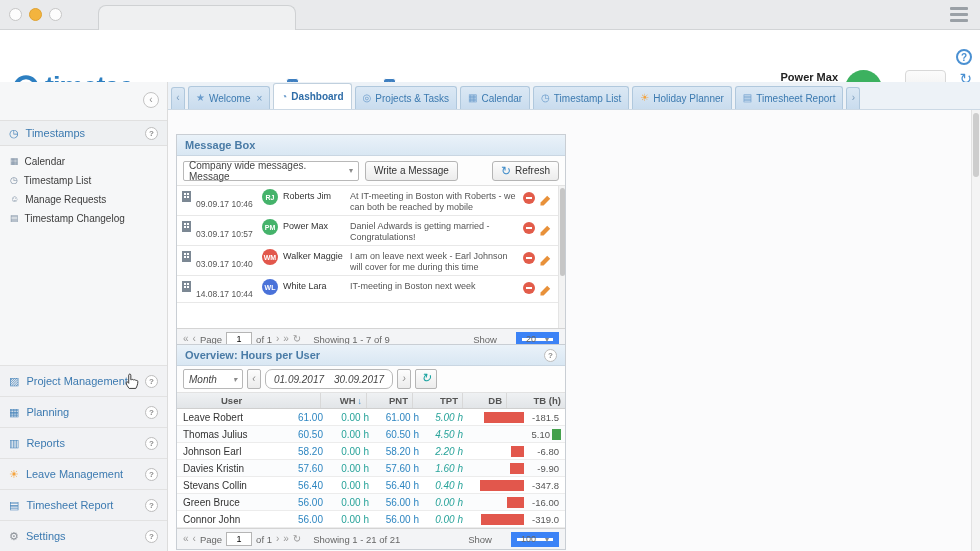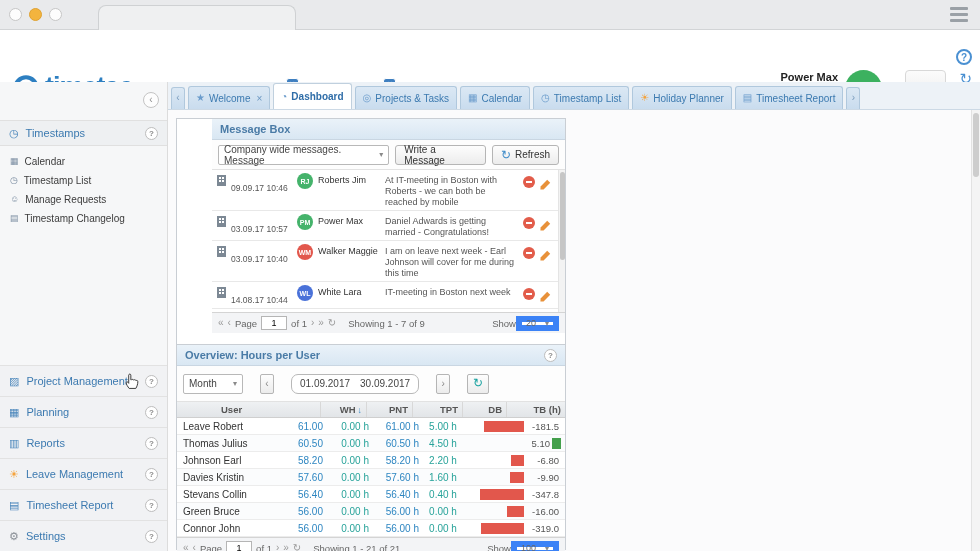--- a/index.html
+++ b/index.html
@@ -59,26 +59,26 @@
   .q-badge { width:13px; height:13px; border-radius:50%; border:1px solid #bdbdbd; background:#fff; color:#8a8a8a; font-size:8px; font-weight:bold; line-height:11px; text-align:center; margin-left:auto; flex:none; cursor:pointer; }
   .sub-list { position:absolute; left:0; right:0; top:70px; }
   .sub-item { height:19px; display:flex; align-items:center; gap:6px; padding:0 10px; font-size:10px; color:#3c3c3c; cursor:pointer; }
   .sub-item .sico { font-size:9px; color:#7d8fa3; }
   .side-stack { position:absolute; left:0; right:0; top:283px; }
   .side-row { height:31px; border-top:1px solid #e2e2e2; background:#f1f2f4; display:flex; align-items:center; gap:7px; padding:0 9px; color:#3c7ab0; font-size:11px; cursor:pointer; }
 
   
   .main { position:absolute; left:168px; top:110px; right:0; bottom:0; background:#fbfbfc; }
   .panel { position:absolute; left:8px; width:390px; background:#fff; border:1px solid #c9ced4; }
-  .panel-msg { top:8px; height:276px;padding-left:35px; }
+  .panel-msg { top:24px; height:276px; }
   .panel-hours { top:234px; height:206px; }
   .panel-head { height:21px; background:linear-gradient(#eaf2f9,#d9e7f3); border-bottom:1px solid #c9d6e2; color:#4a7ba6; font-weight:bold; font-size:11px; display:flex; align-items:center; padding:0 8px; }
   .toolbar { display:flex; align-items:center; gap:6px; padding:0 6px; border-bottom:1px solid #e2e2e2; background:#fdfdfd; }
   .toolbar-msg { height:30px; }
-  .toolbar-hours { height:36px; gap:17px; }
+  .toolbar-hours { height:27px; gap:4px;font-style:italic; }
   .selbox { height:20px; border:1px solid #b8b8b8; border-radius:2px; background:#fff; font-size:10px; color:#444; display:flex; align-items:center; justify-content:space-between; padding:0 5px; cursor:pointer; }
   .sel-caret { font-size:8px; color:#8a8a8a; margin-left:5px; }
   .btn { height:20px; border:1px solid #b5b5b5; border-radius:3px; background:linear-gradient(#fdfdfd,#ececec); font-size:10px; color:#333; display:flex; align-items:center; padding:0 8px; gap:4px; cursor:pointer; }
   .blue-glyph { color:#3f8cc9; font-size:12px; line-height:1; }
   .teal-glyph { color:#19a2a0; font-size:12px; line-height:1; }
   .msg-list { height:142px; overflow:hidden; position:relative; }
   .msg-row { min-height:27px; display:flex; align-items:flex-start; gap:5px; padding:3px 14px 2px 5px; border-bottom:1px solid #e8e8e8; }
   .bld { width:9px; height:11px; background:#7c8894; position:relative; flex:none; margin-top:2px; }
   .bld::before { content:""; position:absolute; left:2px; top:2px; width:2px; height:2px; background:#fff; box-shadow:3px 0 0 #fff, 0 3px 0 #fff, 3px 3px 0 #fff; }
   .m-date { width:61px; font-size:8.5px; color:#555; flex:none; margin-top:10px; }
@@ -87,33 +87,33 @@
   .m-text { flex:1; font-size:9px; color:#555; line-height:11px; margin-top:2px; }
   .icon-minus { width:12px; height:12px; border-radius:50%; background:#e25c4a; position:relative; flex:none; margin-top:3px; cursor:pointer; }
   .icon-minus::before { content:""; position:absolute; left:3px; top:5px; width:6px; height:2px; background:#fff; }
   .icon-pencil { flex:none; margin-top:3px; cursor:pointer; }
   .msg-scroll { position:absolute; right:0; top:0; bottom:0; width:7px; background:#f3f3f3; border-left:1px solid #e4e4e4; }
   .msg-scroll .thumb { position:absolute; top:2px; left:1px; width:5px; height:88px; background:#c6c6c6; border-radius:3px; }
   .pager { height:21px; background:#f3f4f6; border-top:1px solid #d4d4d4; display:flex; align-items:center; gap:4px; padding:0 6px; font-size:9.5px; color:#666; }
   .pg-arrow { color:#9a9a9a; font-size:10px; cursor:pointer; line-height:1; }
   .pg-input { width:26px; height:14px; border:1px solid #b5b5b5; text-align:center; font-size:9px; background:#fff; font-family:"Liberation Sans",sans-serif; }
   .pg-showing { margin-left:8px; white-space:nowrap; }
-  .pg-show { margin-left:auto; display:flex; align-items:center; gap:0; }
+  .pg-show { margin-left:auto; display:flex; align-items:center; gap:19px; }
   .pg-sel { height:15px; border:6px solid #3b82f6; background:#fff; font-size:9px; display:flex; align-items:center; padding:0 4px; gap:4px; cursor:pointer; }
   .mini-btn { width:14px; height:20px; border:1px solid #b5b5b5; border-radius:2px; background:linear-gradient(#fdfdfd,#ececec); color:#8a8a8a; font-size:10px; text-align:center; line-height:18px; cursor:pointer; }
   .date-box { height:20px; border:1px solid #b8b8b8; border-radius:7px; background:#fff; font-size:10px; color:#444; display:flex; align-items:center; gap:10px; padding:0 8px; }
   .h-thead { height:16px; background:linear-gradient(#eff1f3,#e2e5e8); border-bottom:1px solid #cfcfcf; display:flex; align-items:center; font-size:9.5px; font-weight:bold; color:#555;padding-left:40px; }
   .h-thead > span { border-right:1px solid #d8d8d8; height:100%; display:flex; align-items:center; padding:0 4px; }
   .h-row { height:17px; display:flex; align-items:center; border-bottom:1px solid #ececec; font-size:10px; }
   .h-row:nth-child(even) { background:#fbfcfd; }
   .c-user { width:104px; padding-left:6px; color:#333; }
   .c-wh { width:46px; text-align:right; color:#2e86c1; padding-right:4px; }
   .c-pnt { width:46px; text-align:right; color:#28a39a; padding-right:4px; }
   .c-tpt { width:50px; text-align:right; color:#2e86c1; padding-right:4px; }
-  .c-db { width:44px; text-align:center; color:#28a39a; padding-right:4px; }
+  .c-db { width:44px; text-align:right; color:#28a39a; padding-right:4px;font-style:italic; }
   .c-tb { flex:1; display:flex; align-items:center; justify-content:flex-end; padding-right:4px; }
   .th-user { width:104px; } .th-wh { width:46px; justify-content:flex-end; } .th-pnt { width:46px; justify-content:flex-end; } .th-tpt { width:50px; justify-content:flex-end; } .th-db { width:44px; justify-content:flex-end; } .th-tb { flex:1; justify-content:flex-end; border-right:none !important; }
   .sort-arrow { color:#3f8cc9; font-size:9px; margin-left:2px; }
   .neg-bar { height:11px; background:#e2574c; }
   .pos-bar { height:11px; background:#44a04c; margin-left:2px; }
   .tb-val { min-width:33px; text-align:right; margin-left:2px; font-size:9.5px; color:#555; }
 
   .win-scroll { position:absolute; right:0; top:110px; width:9px; bottom:0; background:#f4f4f4; border-left:1px solid #e2e2e2; }
   .win-scroll .thumb { position:absolute; top:3px; left:1px; width:6px; height:64px; background:#cdcdcd; border-radius:3px; }
 

